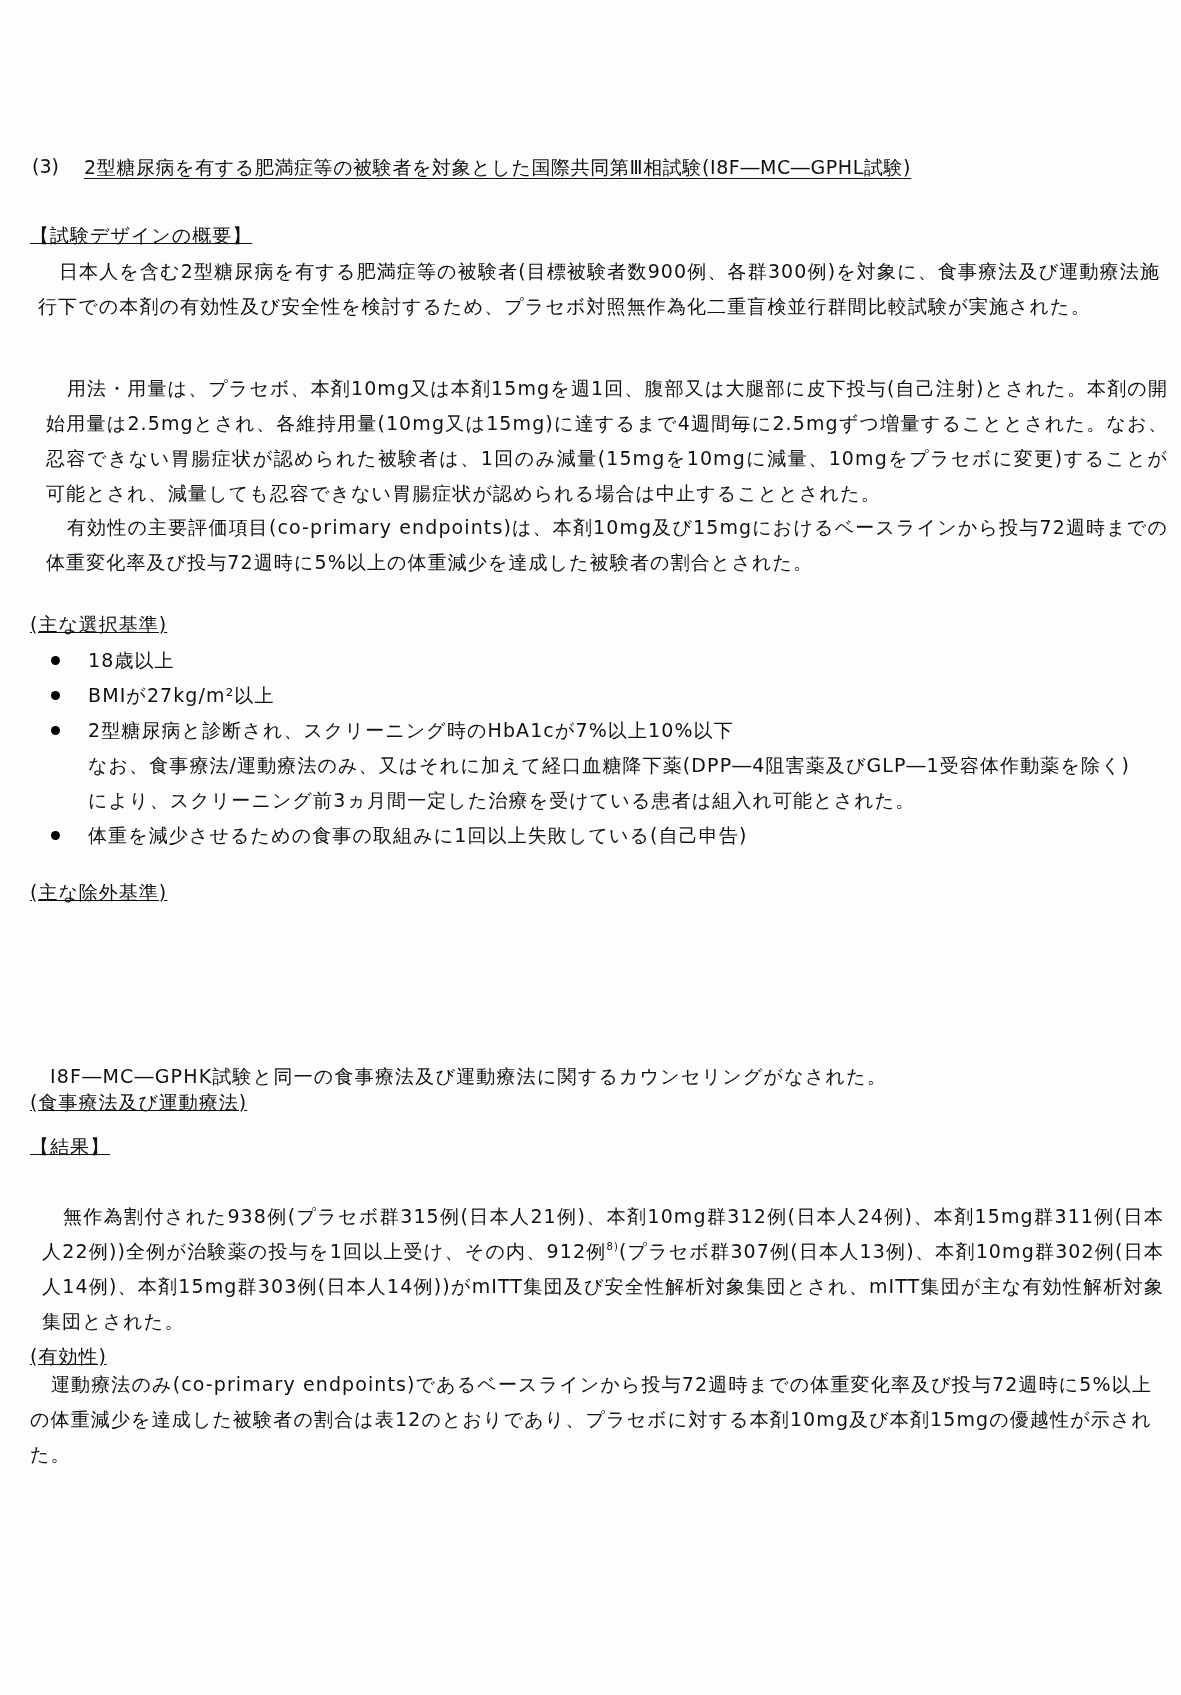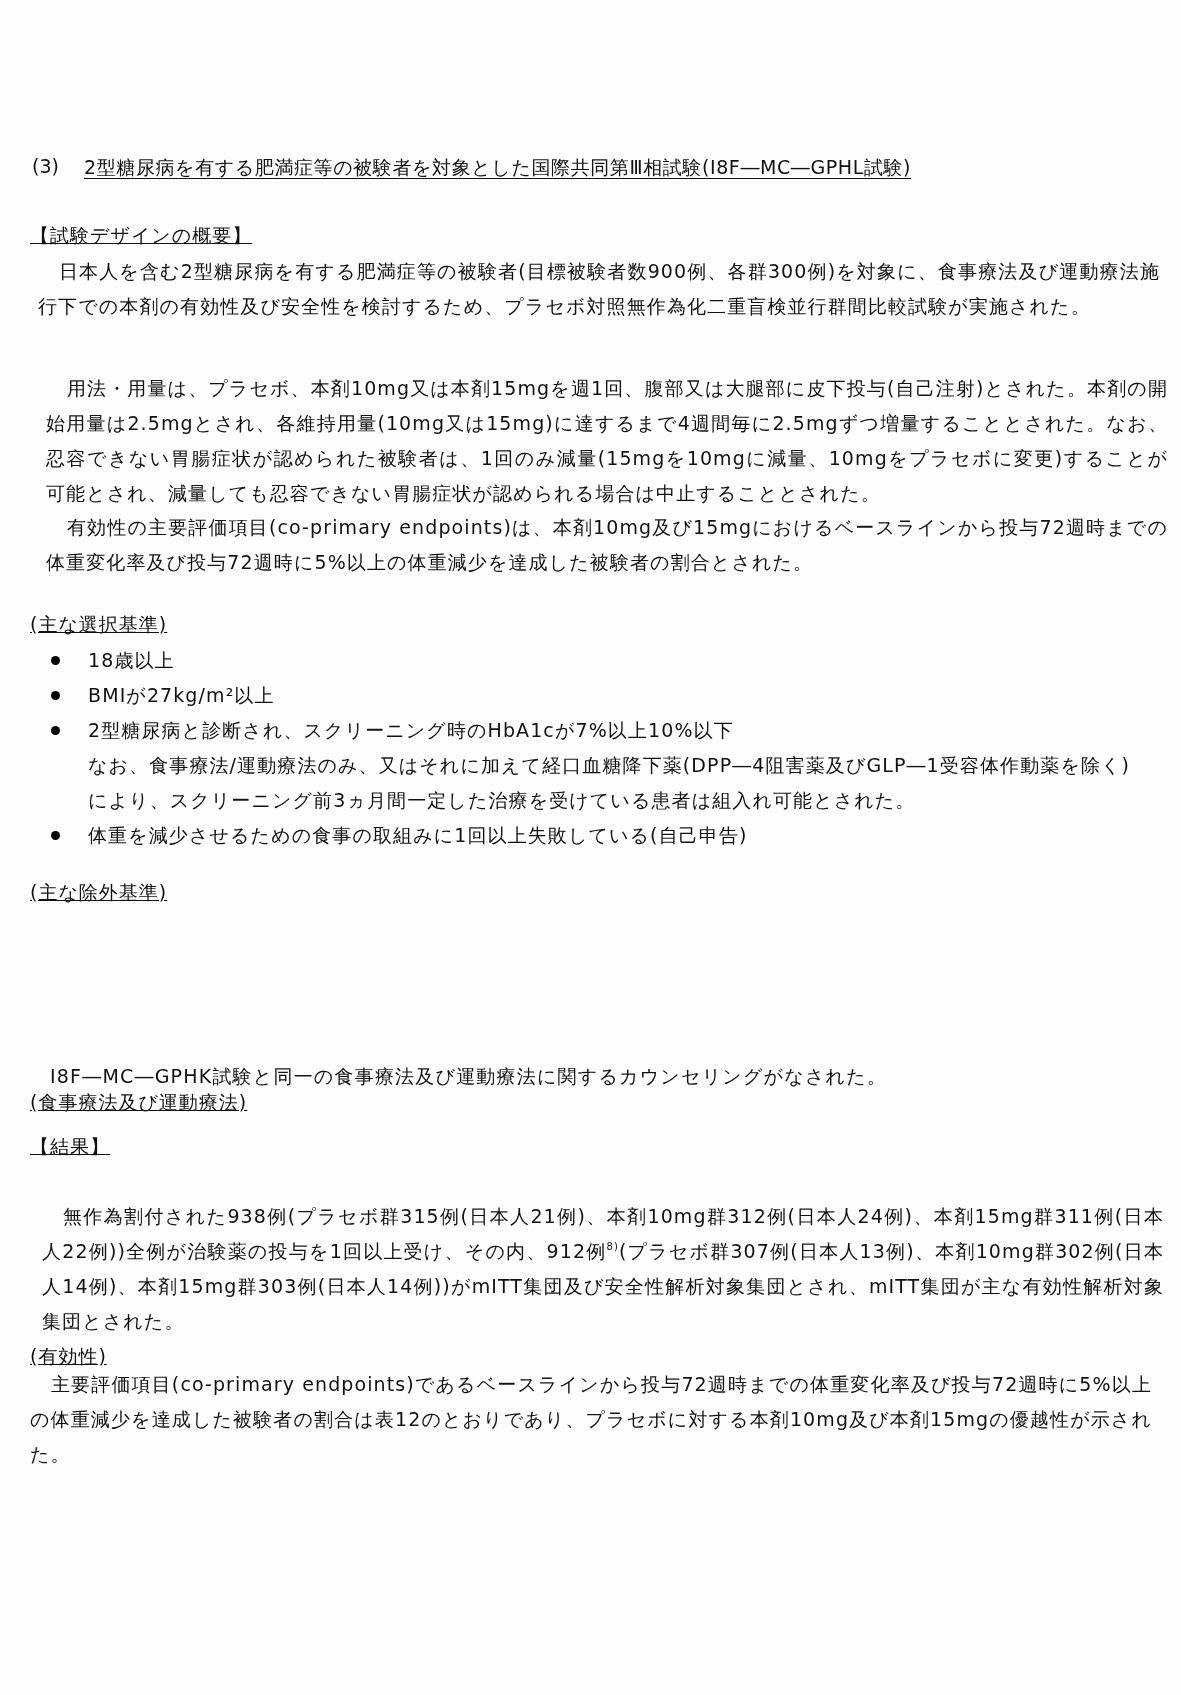--- a/index.html
+++ b/index.html
@@ -56,15 +56,15 @@
 
   <div class="heading" style="top:880px;text-align:right;">(主な除外基準)</div>
 
   <div class="heading" style="top:1090px;">(食事療法及び運動療法)</div>
   <div class="line" style="top:1064px; left:50px;">I8F―MC―GPHK試験と同一の食事療法及び運動療法に関するカウンセリングがなされた。</div>
 
   <div class="heading" style="top:1134px;">【結果】</div>
   <p class="para" style="top:1187px; margin:12px;"><span>無作為割付された938例(プラセボ群315例(日本人21例)、本剤10mg群312例(日本人24例)、本剤15mg群311例(日本人22例))全例が治験薬の投与を1回以上受け、その内、912例</span><sup>8)</sup><span>(プラセボ群307例(日本人13例)、本剤10mg群302例(日本人14例)、本剤15mg群303例(日本人14例))がmITT集団及び安全性解析対象集団とされ、mITT集団が主な有効性解析対象集団とされた。</span></p>
 
   <div class="heading" style="top:1344px;">(有効性)</div>
-  <p class="para" style="top:1367px; margin:0;">主要評価項目(co-primary endpoints)であるベースラインから投与72週時までの体重変化率及び投与72週時に5%以上の体重減少を達成した被験者の割合は表12のとおりであり、プラセボに対する本剤10mg及び本剤15mgの優越性が示された。</p>
+  <p class="para" style="top:1367px; margin:0;">運動療法のみ(co-primary endpoints)であるベースラインから投与72週時までの体重変化率及び投与72週時に5%以上の体重減少を達成した被験者の割合は表12のとおりであり、プラセボに対する本剤10mg及び本剤15mgの優越性が示された。</p>
 
 </div>
 
 </body></html>

